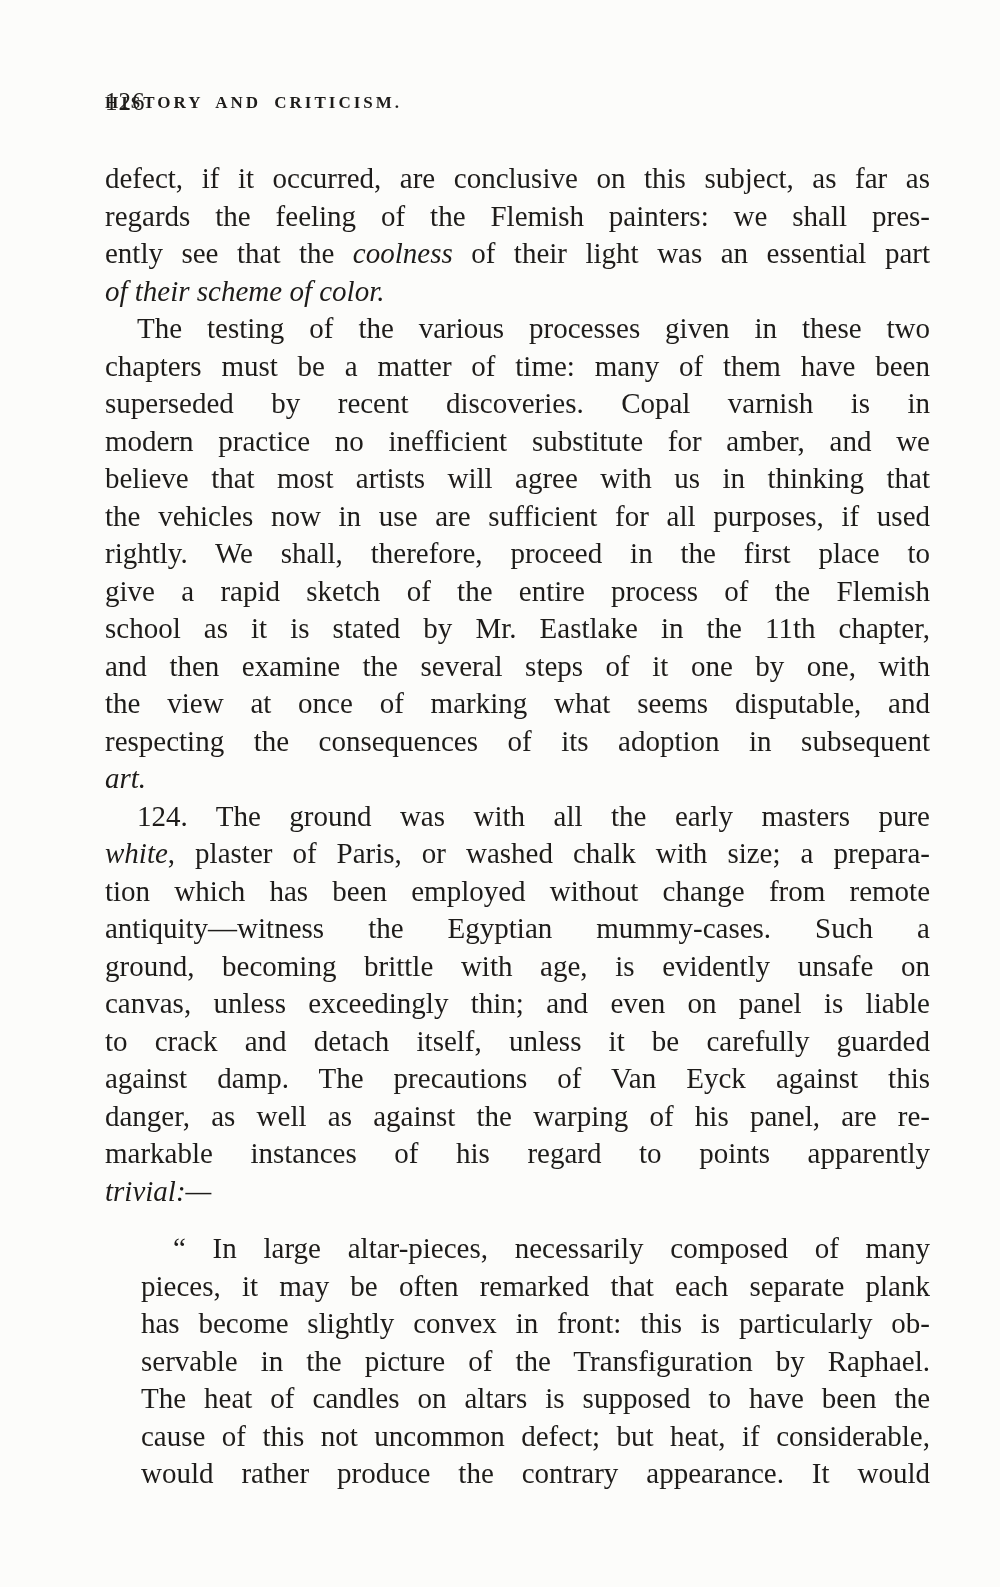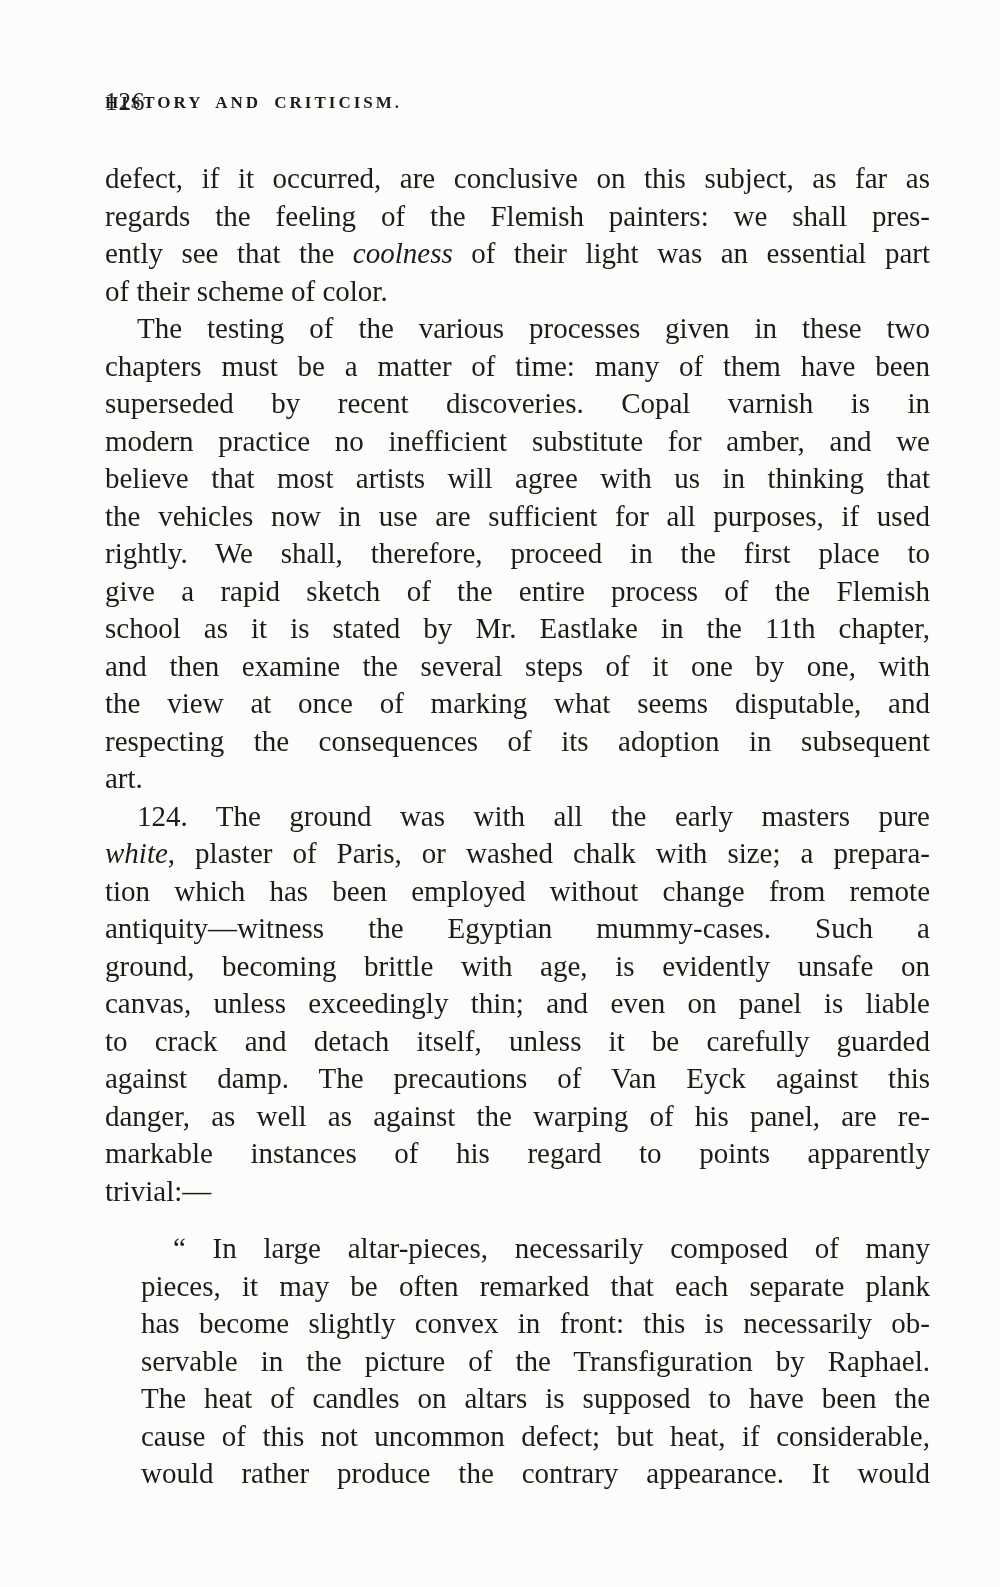--- a/index.html
+++ b/index.html
@@ -45,20 +45,21 @@
   }
   .paragraph { margin: 0; }
   .paragraph.space-before { margin-top: 20px; margin-left: 36px; }
   .line {
     text-align: justify;
     text-align-last: justify;
     white-space: normal;
   }
   .line.last {
     text-align-last: left;
+    font-style: italic;
   }
   .paragraph.indent .line:first-child {
     text-indent: 32px;
   }
   i { font-style: italic; }
 </style>
 </head>
 <body>
 
 <div class="page">
@@ -97,20 +98,20 @@
         <div class="line"><span>canvas, unless exceedingly thin; and even on panel is liable</span></div>
         <div class="line"><span>to crack and detach itself, unless it be carefully guarded</span></div>
         <div class="line"><span>against damp. The precautions of Van Eyck against this</span></div>
         <div class="line"><span>danger, as well as against the warping of his panel, are re-</span></div>
         <div class="line"><span>markable instances of his regard to points apparently</span></div>
         <div class="line last"><span>trivial:—</span></div>
       </div>
       <div class="paragraph indent space-before">
         <div class="line"><span>“ In large altar-pieces, necessarily composed of many</span></div>
         <div class="line"><span>pieces, it may be often remarked that each separate plank</span></div>
-        <div class="line"><span>has become slightly convex in front: this is necessarily ob-</span></div>
+        <div class="line"><span>has become slightly convex in front: this is particularly ob-</span></div>
         <div class="line"><span>servable in the picture of the Transfiguration by Raphael.</span></div>
         <div class="line"><span>The heat of candles on altars is supposed to have been the</span></div>
         <div class="line"><span>cause of this not uncommon defect; but heat, if considerable,</span></div>
         <div class="line"><span>would rather produce the contrary appearance. It would</span></div>
       </div>
     </div>
 </div>
 
 </body></html>

